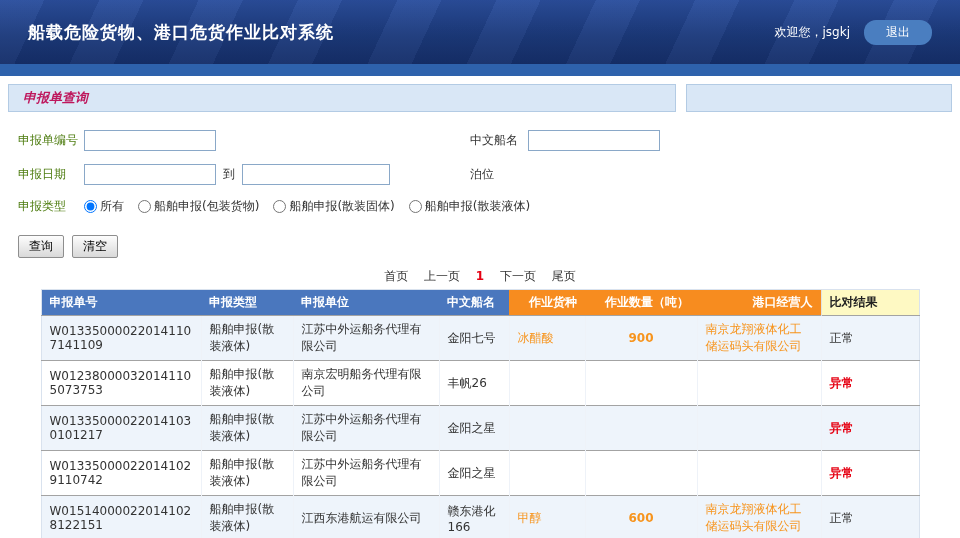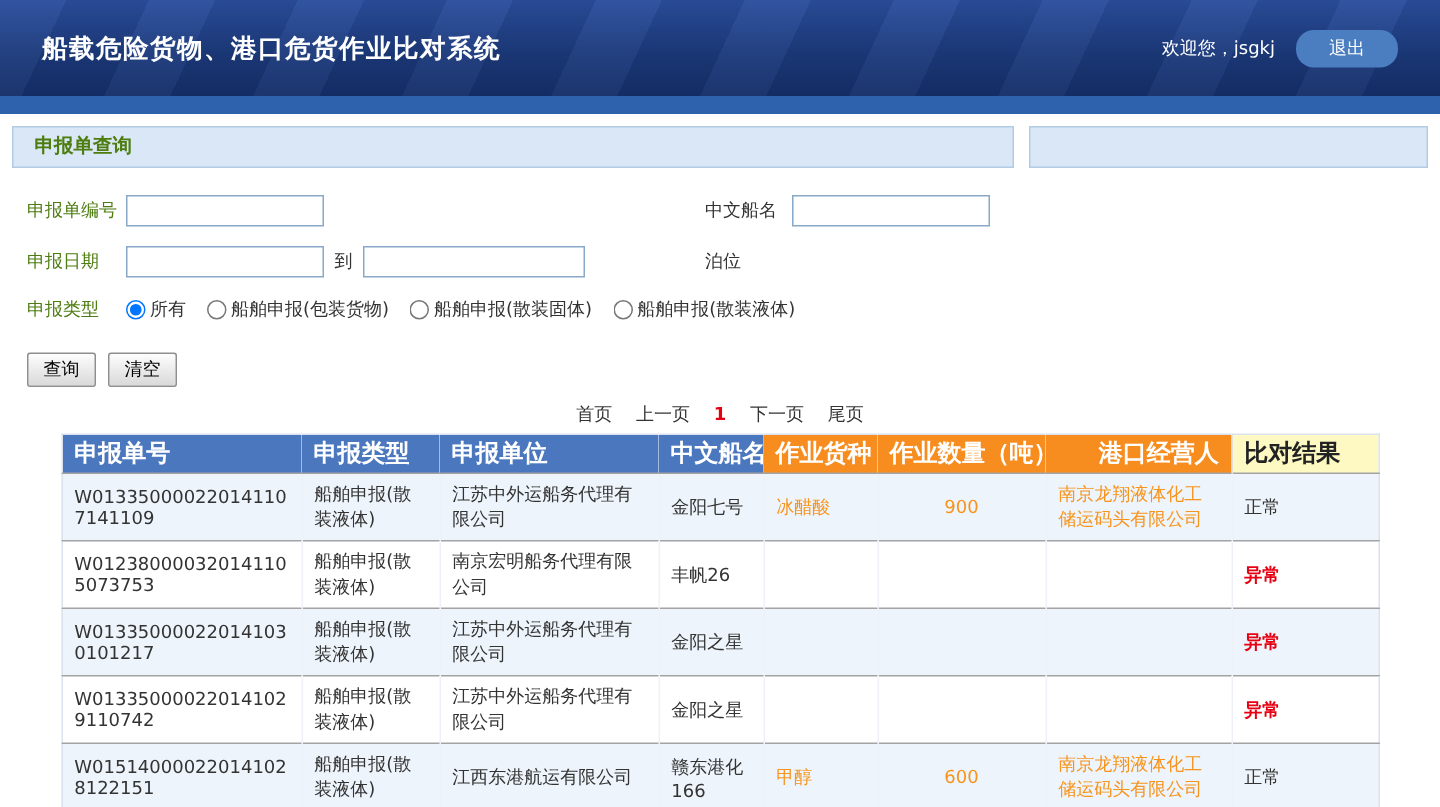--- a/index.html
+++ b/index.html
@@ -14,21 +14,21 @@
   .app-title { color:#fff; font-size:17px; font-weight:bold; letter-spacing:1px; position:relative; }
   .top-right { display:flex; align-items:center; gap:14px; position:relative; }
   .welcome { color:#fff; font-size:12px; }
   .logout-btn { background:#4a7ec0; color:#fff; border:none; border-radius:12px;
                 padding:4px 22px; font-size:12px; cursor:pointer; }
   .sub-strip { height:12px; background:#2e62ac; }
 
   
   .section-bar { display:flex; gap:10px; margin:8px 8px 0 8px; }
   .section-seg { background:#d9e7f6; border:1px solid #b3cbe4; height:28px; line-height:26px; }
-  .section-seg.left { width:668px; padding-left:14px; color:#4d7c0f; font-weight:bold; font-size:13px; }
+  .section-seg.left { width:668px; padding-left:14px; color:#be185d; font-weight:bold; font-size:13px;font-style:italic; }
   .section-seg.right { flex:1; }
 
   
   .form-area { padding:18px 0 0 18px; }
   .form-row { display:flex; align-items:center; margin-bottom:13px; }
   .left-group { width:452px; display:flex; align-items:center; }
   .right-group { display:flex; align-items:center; }
   .f-label { width:66px; font-size:12px; color:#4d7c0f; }
   .f-label-r { width:58px; font-size:12px; color:#333; }
   .txt-input { width:132px; height:21px; border:1px solid #8aa8c8; padding:2px 4px; font-size:12px; }
@@ -46,32 +46,32 @@
   .sys-btn { min-width:44px; height:23px; border:1px solid #8e8e8e; border-radius:2px;
              background:linear-gradient(180deg,#fdfdfd,#d9d9d9); font-size:12px; cursor:pointer; padding:0 10px; }
 
   
   .pagination { width:878px; margin:10px auto 4px auto; text-align:center; font-size:12px; }
   .pg-link { color:#333; text-decoration:none; margin:0 6px; cursor:pointer; }
   .pg-current { color:#e60012; font-weight:bold; margin:0 6px; }
 
   
   .result-table { width:878px; margin:0 auto; border-collapse:collapse; border:1px solid #d9e2ee; table-layout:fixed; }
-  .result-table th { height:26px; font-size:16px; font-weight:bold; text-align:left; padding:0 8px;
+  .result-table th { height:26px; font-size:12px; font-weight:bold; text-align:left; padding:0 8px;
                      white-space:nowrap; overflow:hidden; }
   th.h-blue { background:#4a77be; color:#fff; }
   th.h-orange { background:#f78c1f; color:#fff;text-align:right; }
   th.h-plain { background:#fef9c3; color:#222; border-left:1px solid #e0e0e0; }
   .result-table td { height:45px; padding:4px 8px; font-size:12px; color:#333;
                      border-top:1px solid #a3a3a3; border-left:1px solid #eef2f8; vertical-align:middle; word-break:break-all; }
   .result-table td:first-child { border-left:none; }
   .result-table tr:nth-child(odd) td { background:#eef4fb; }
   .result-table tr:nth-child(even) td { background:#ffffff; }
   td.c-orange { color:#f7941d; }
-  td.c-qty { color:#f7941d; font-weight:normal; text-align:center; }
+  td.c-qty { color:#f7941d; font-weight:bold; text-align:center; }
   td.c-normal { color:#333; }
   td.c-abnormal { color:#e60012; font-weight:bold; }
 </style>
 </head>
 <body>
 
 <div class="topbar">
   <div class="app-title">船载危险货物、港口危货作业比对系统</div>
   <div class="top-right">
     <span class="welcome">欢迎您，jsgkj</span>

